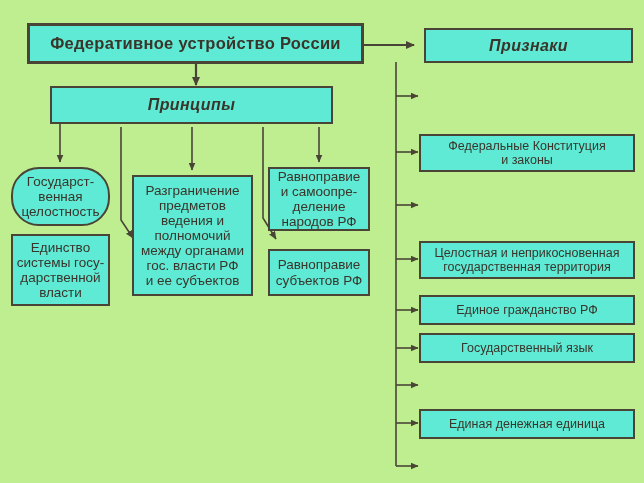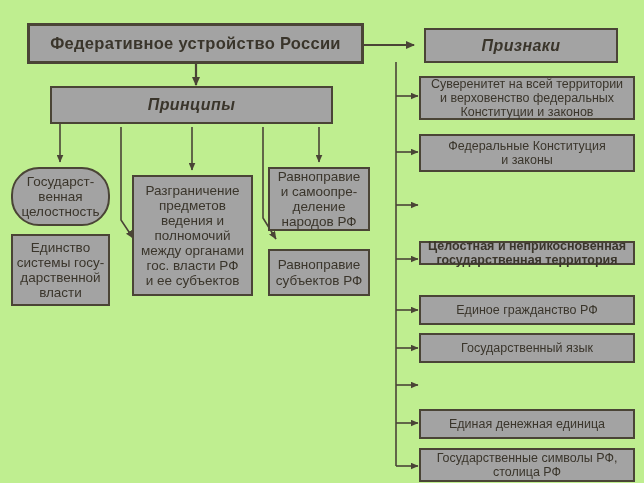--- a/index.html
+++ b/index.html
@@ -14,21 +14,21 @@
     overflow: hidden;
   }
   #diagram {
     position: relative;
     width: 644px;
     height: 483px;
     background: #bfee90;
   }
   .box {
     position: absolute;
-    background: #a3a3a3;
+    background: #5eead4;
     border: 2px solid #4a4436;
     box-sizing: border-box;
     display: flex;
     align-items: center;
     justify-content: center;
     text-align: center;
     color: #3a352b;
     line-height: 1.12;
     padding: 1px 0;
     white-space: pre-line;
@@ -127,28 +127,23 @@
 между органами
 гос. власти РФ
 и ее субъектов</div>
   <div class="box node-box" style="left:268px; top:167px; width:102px; height:64px;">Равноправие
 и самоопре-
 деление
 народов РФ</div>
   <div class="box node-box" style="left:268px; top:249px; width:102px; height:47px;">Равноправие
 субъектов РФ</div>
 
-  <div class="box header-box" style="left:424px; top:28px; width:194px; height:35px;">Признаки</div>
+  <div class="box header-box" style="left:424px; top:28px; width:209px; height:35px;">Признаки</div>
 
-  <div class="box feat-box" style="left:419px; top:76px; width:216px; height:44px;">Суверенитет на всей территории
-и верховенство федеральных
-Конституции и законов</div>
   <div class="box feat-box" style="left:419px; top:134px; width:216px; height:38px;">Федеральные Конституция
 и законы</div>
-  <div class="box feat-box" style="left:419px; top:241px; width:216px; height:24px;font-weight:bold;">Целостная и неприкосновенная
+  <div class="box feat-box" style="left:419px; top:241px; width:216px; height:38px;">Целостная и неприкосновенная
 государственная территория</div>
   <div class="box feat-box" style="left:419px; top:295px; width:216px; height:30px;">Единое гражданство РФ</div>
   <div class="box feat-box" style="left:419px; top:333px; width:216px; height:30px;">Государственный язык</div>
   <div class="box feat-box" style="left:419px; top:409px; width:216px; height:30px;">Единая денежная единица</div>
-  <div class="box feat-box" style="left:419px; top:448px; width:216px; height:34px;">Государственные символы РФ,
-столица РФ</div>
 
 </div>
 
 </body></html>

